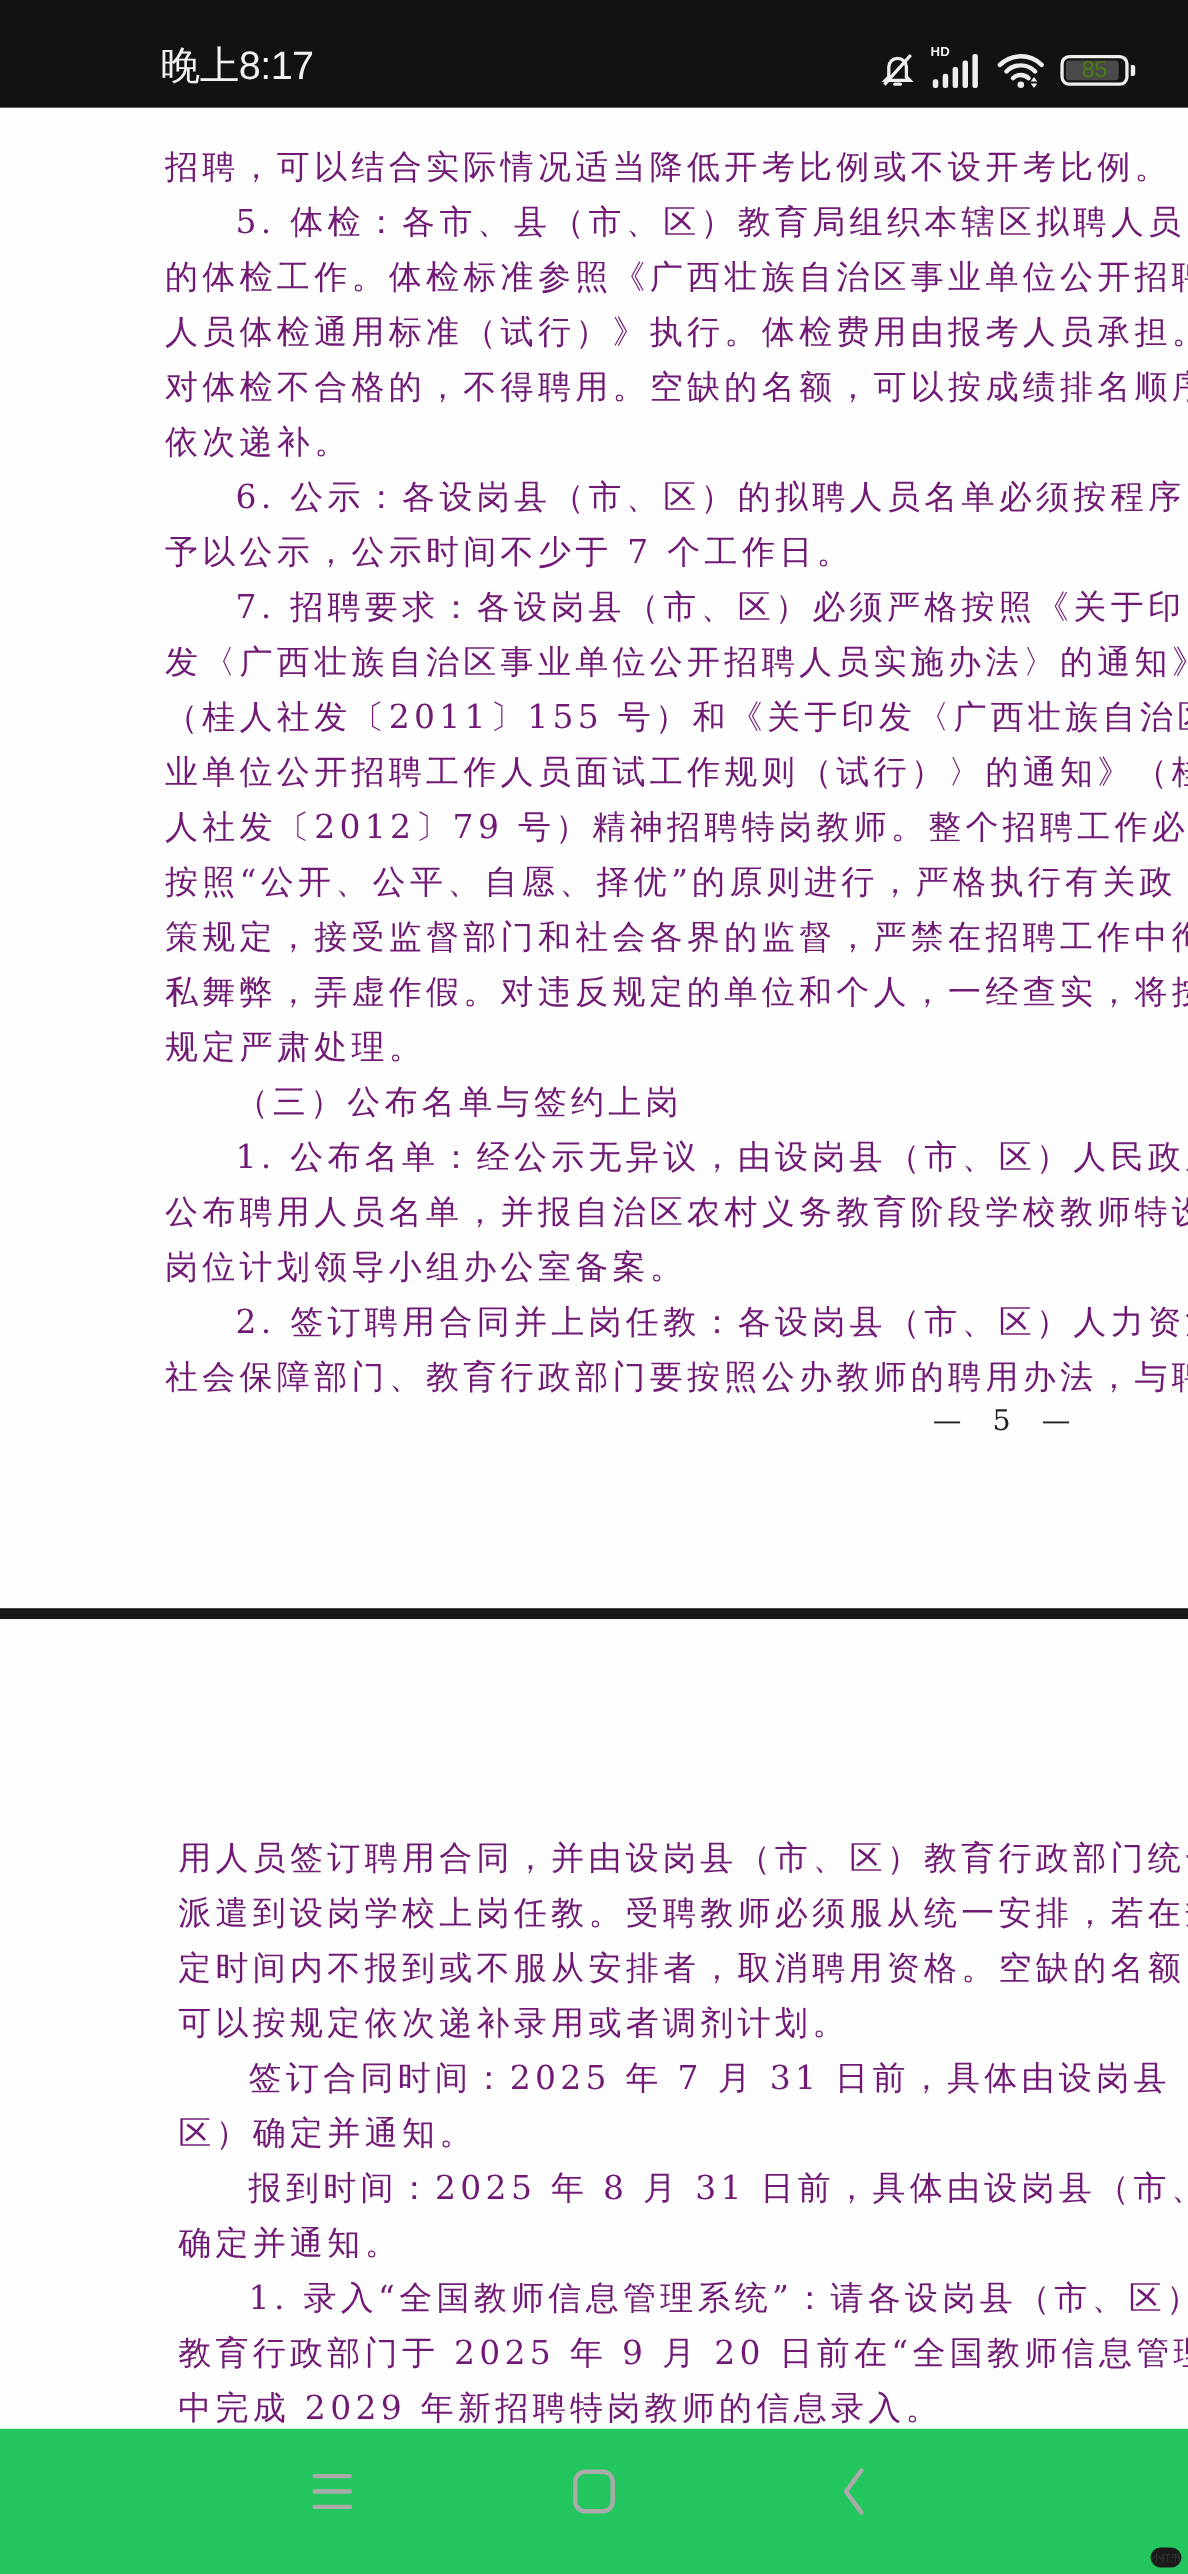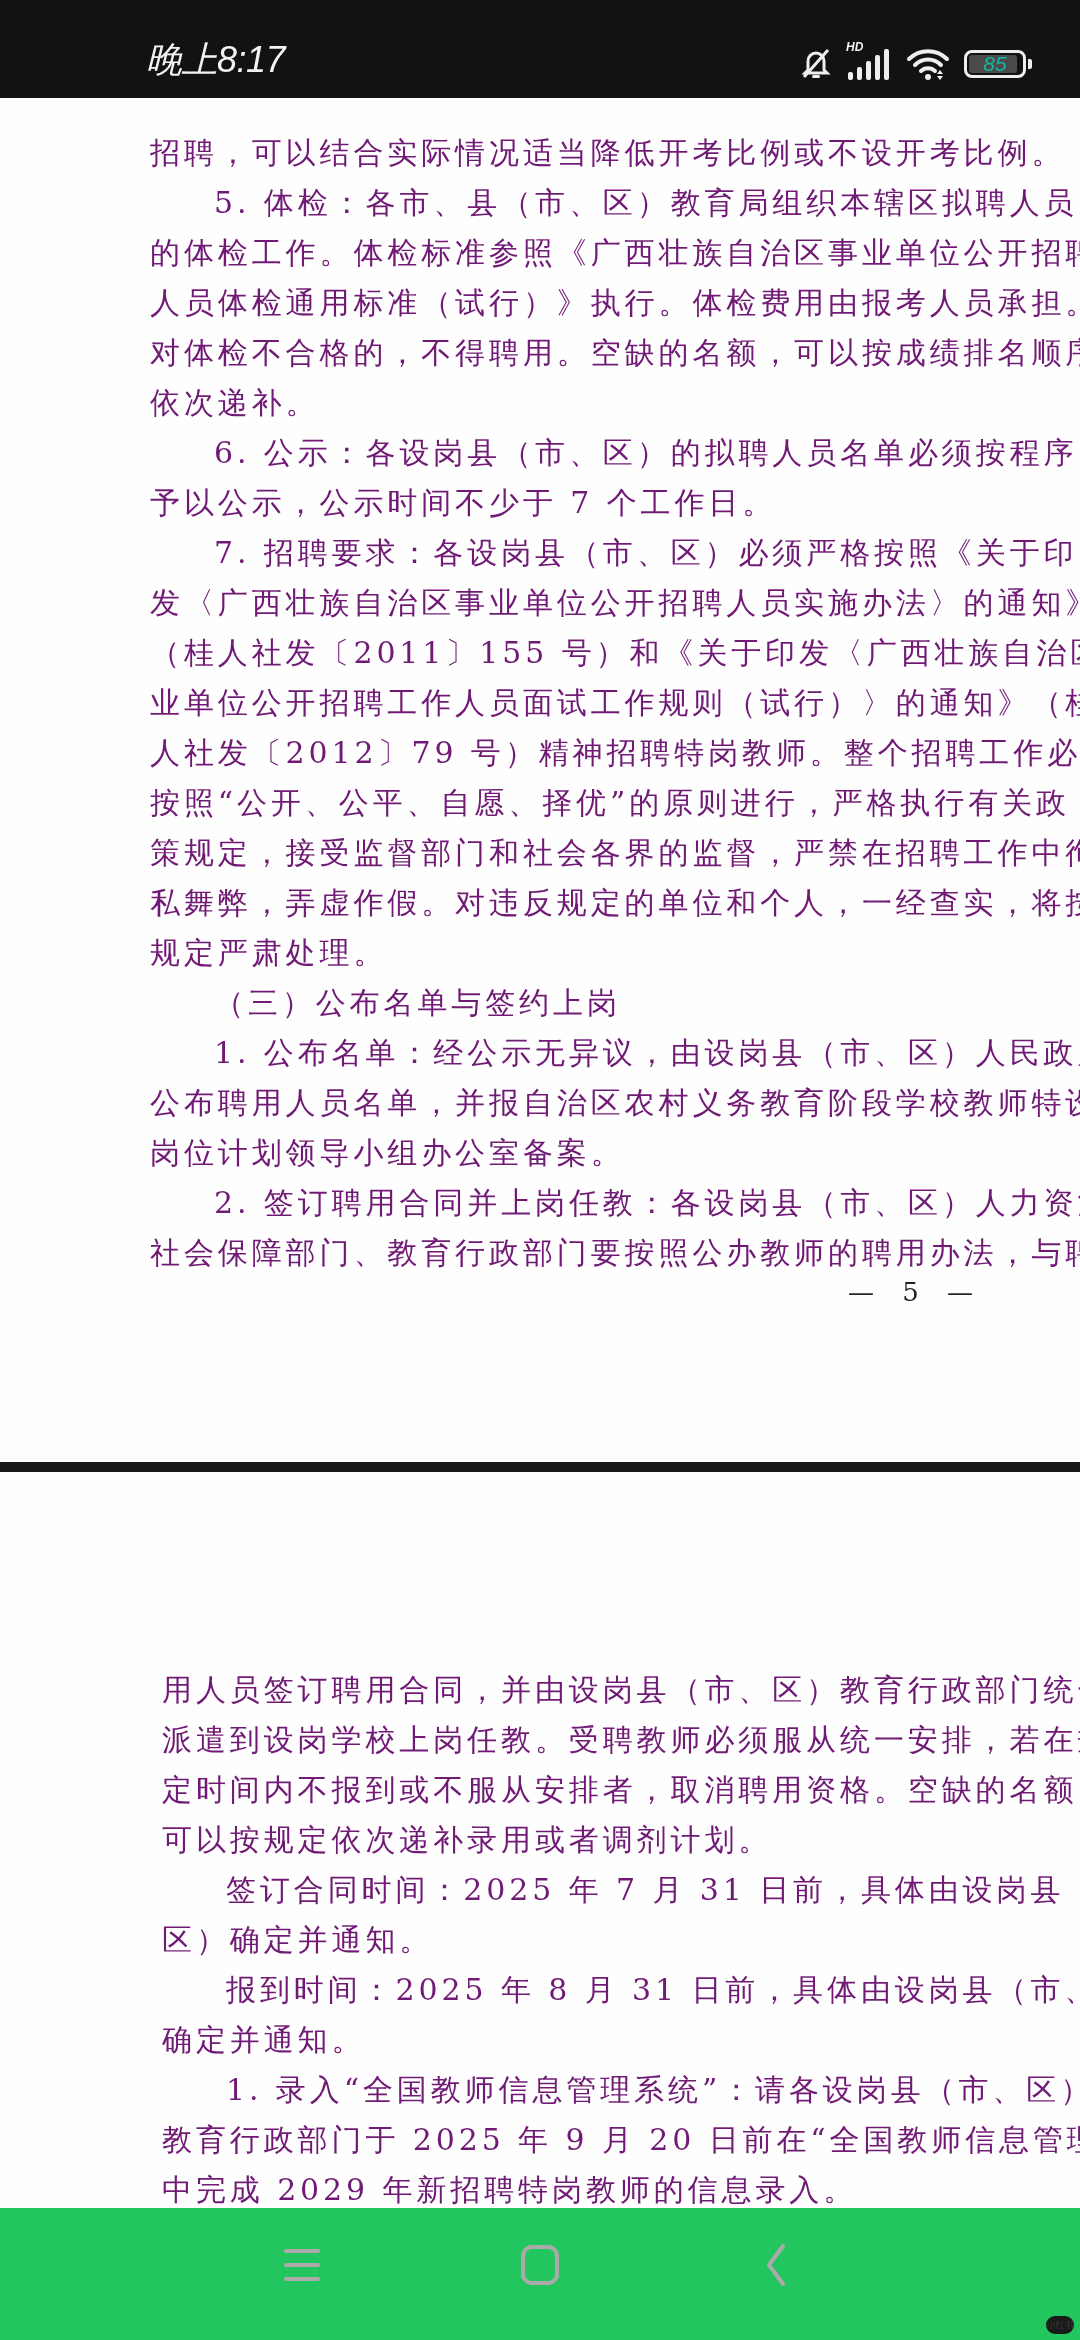--- a/index.html
+++ b/index.html
@@ -6,35 +6,34 @@
   body {
     width: 1080px; height: 2340px; overflow: hidden; position: relative;
     background: #ffffff;
     font-family: "DejaVu Serif", "Liberation Serif", serif;
   }
   
   .status-bar {
     position: absolute; left: 0; top: 0; width: 1080px; height: 98px;
     background: #121212; color: #f2f2f2;
     font-family: "Liberation Sans", "DejaVu Sans", sans-serif;
-    font-style: italic;
   }
   .status-time {
     position: absolute; left: 146px; top: 36px; font-size: 36px; letter-spacing: -0.5px;
   }
   .status-icons { position: absolute; right: 48px; top: 44px; height: 40px; display: flex; align-items: center; gap: 14px; }
   .status-icons svg { display: block; }
   .battery {
     position: relative; width: 62px; height: 28px; border: 3px solid #eee; border-radius: 8px;
     box-sizing: border-box; display: flex; align-items: center; justify-content: center;
   }
   .battery-fill {
     position: absolute; left: 2px; top: 2px; bottom: 2px; background: #4a4a4a; border-radius: 3px;
   }
-  .battery-text { position: relative; font-size: 21px; color: #14b8a6; font-family: "Liberation Sans", sans-serif; }
+  .battery-text { position: relative; font-size: 21px; color: #4d7c0f; font-family: "Liberation Sans", sans-serif; }
   .battery-tip { width: 4px; height: 10px; background: #eee; border-radius: 0 2px 2px 0; margin-left: 2px; }
 
   
   .page { position: absolute; left: 0; width: 1080px; background: #fefefe; }
   .page1 { top: 98px; height: 1364px; }
   .page-sep { position: absolute; left: 0; top: 1462px; width: 1080px; height: 10px; background: #181818; }
   .page2 { top: 1472px; height: 736px; }
 
   .doc-line {
     position: absolute; height: 50px; line-height: 50px;

